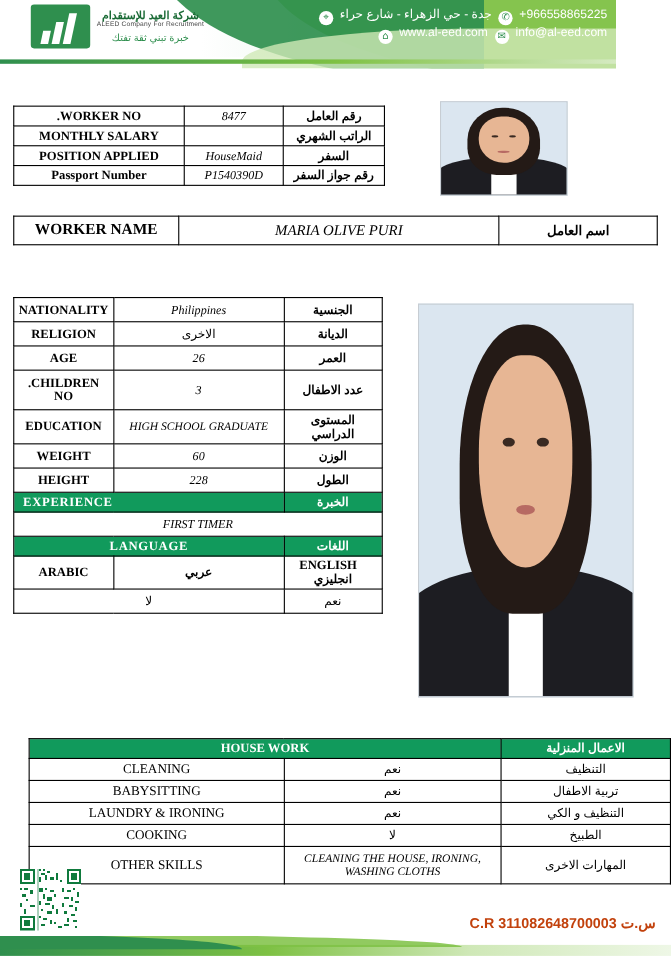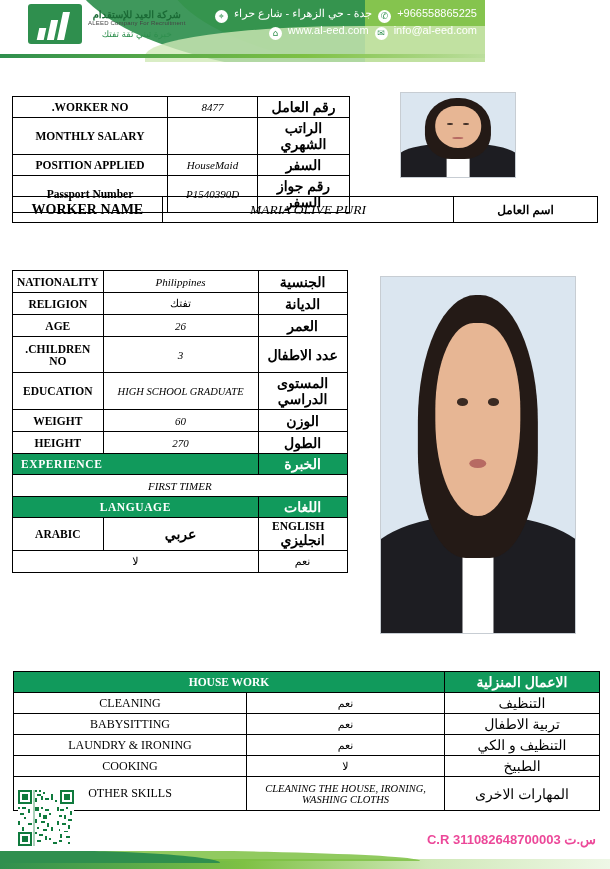--- a/index.html
+++ b/index.html
@@ -13,21 +13,21 @@
   .page {
     position: relative;
     width: 610px; height: 869px;
     overflow: hidden;
     background: #fff;
   }
 
   
   .header {
     position: relative;
-    width: 485px;
+    width: 560px;
     height: 62px;
     background: #ffffff;
     overflow: hidden;
   }
   .hdr-green-band {
     position: absolute;
     left: 0; top: 0;
     width: 610px; height: 52px;
     background: linear-gradient(90deg,#ffffff 0%,#ffffff 30%,#f2f9f3 45%,#ffffff 60%,#ffffff 100%);
   }
@@ -139,21 +139,21 @@
   .en-lbl {
     font-family: "Liberation Serif", serif;
     font-weight: bold;
     text-align: center;
     font-size: 11.5px;
   }
   .ar-lbl {
     font-family: "Liberation Sans", sans-serif;
     direction: rtl;
     text-align: center;
-    font-size: 14px;
+    font-size: 11px;
     font-weight: bold;
   }
   .val {
     font-family: "Liberation Serif", serif;
     text-align: center;
     font-size: 11px;
     font-style: italic;
   }
   .val-ar {
     font-family: "Liberation Sans", sans-serif;
@@ -228,21 +228,21 @@
     color: #ffffff;
     font-weight: bold;
     height: 18px;
     letter-spacing: .6px;
   }
   .sec-head .ar-lbl { color: #ffffff; }
 
   
   .house-block {
     position: absolute;
-    left: 13px; top: 671px; border-radius: 23px;
+    left: 26px; top: 671px; border-radius: 23px;
   }
   .house-block td { height: 17px; }
   .house-block .h1 { width: 233px; }
   .house-block .h2 { width: 198px; }
   .house-block .h3 { width: 155px; }
   .house-block .title td {
     background: #119a5c;
     color: #fff;
     font-weight: bold;
     height: 17px;
@@ -254,21 +254,21 @@
     position: absolute;
     left: 18px; top: 790px;
     width: 56px; height: 56px;
   }
   .qr svg { display: block; }
   .cr {
     position: absolute;
     right: 14px; top: 832px;
     font-family: "Liberation Sans", sans-serif;
     font-size: 13px;
-    color: #ec4899;
+    color: #c2410c;
     font-weight: bold;
     direction: rtl;
   }
   .cr .ltr { direction: ltr; unicode-bidi: embed; display: inline-block; }
   .footer-band {
     position: absolute;
     left: 0; bottom: 0;
     width: 610px; height: 18px;
     overflow: hidden;
   }
@@ -380,21 +380,21 @@
 
   <table class="tbl details-block">
     <tbody>
         <tr>
       <td class="d1 en-lbl">NATIONALITY</td>
       <td class="d2 val">Philippines</td>
       <td class="d3 ar-lbl">الجنسية</td>
     </tr>
     <tr>
       <td class="d1 en-lbl">RELIGION</td>
-      <td class="d2 val-ar">تفتك</td>
+      <td class="d2 val-ar">الاخرى</td>
       <td class="d3 ar-lbl">الديانة</td>
     </tr>
     <tr>
       <td class="d1 en-lbl">AGE</td>
       <td class="d2 val">26</td>
       <td class="d3 ar-lbl">العمر</td>
     </tr>
     <tr>
       <td class="d1 en-lbl" style="height:36px">.CHILDREN NO</td>
       <td class="d2 val">3</td>
@@ -405,21 +405,21 @@
       <td class="d2 val" style="font-size:10.5px">HIGH SCHOOL GRADUATE</td>
       <td class="d3 ar-lbl">المستوى الدراسي</td>
     </tr>
     <tr>
       <td class="d1 en-lbl">WEIGHT</td>
       <td class="d2 val">60</td>
       <td class="d3 ar-lbl">الوزن</td>
     </tr>
     <tr>
       <td class="d1 en-lbl">HEIGHT</td>
-      <td class="d2 val">270</td>
+      <td class="d2 val">228</td>
       <td class="d3 ar-lbl">الطول</td>
     </tr>
 
     <tr class="sec-head">
       <td class="en-lbl" colspan="2" style="text-align:left;padding-left:8px">EXPERIENCE</td>
       <td class="ar-lbl">الخبرة</td>
     </tr>
     <tr>
       <td class="val" colspan="3" style="height:22px">FIRST TIMER</td>
     </tr>

